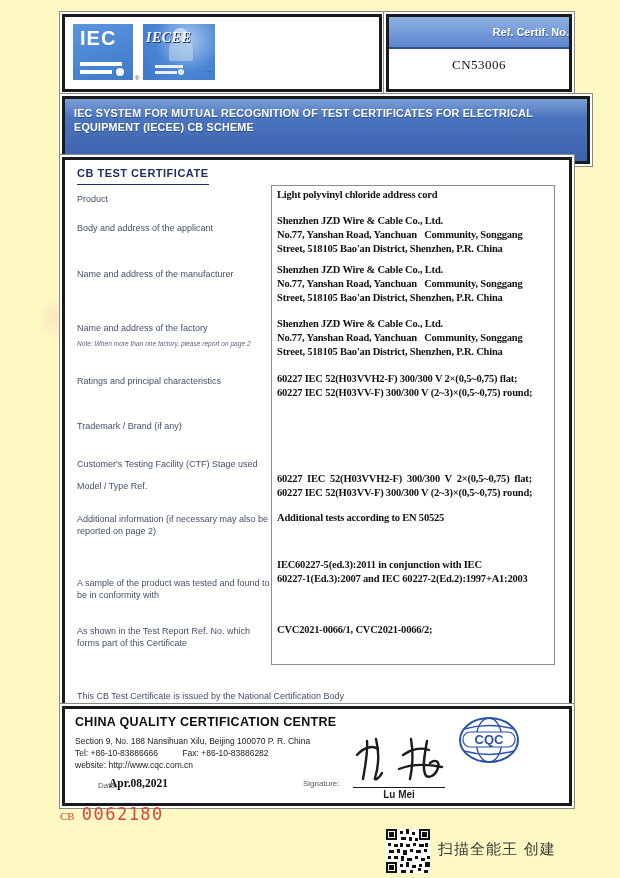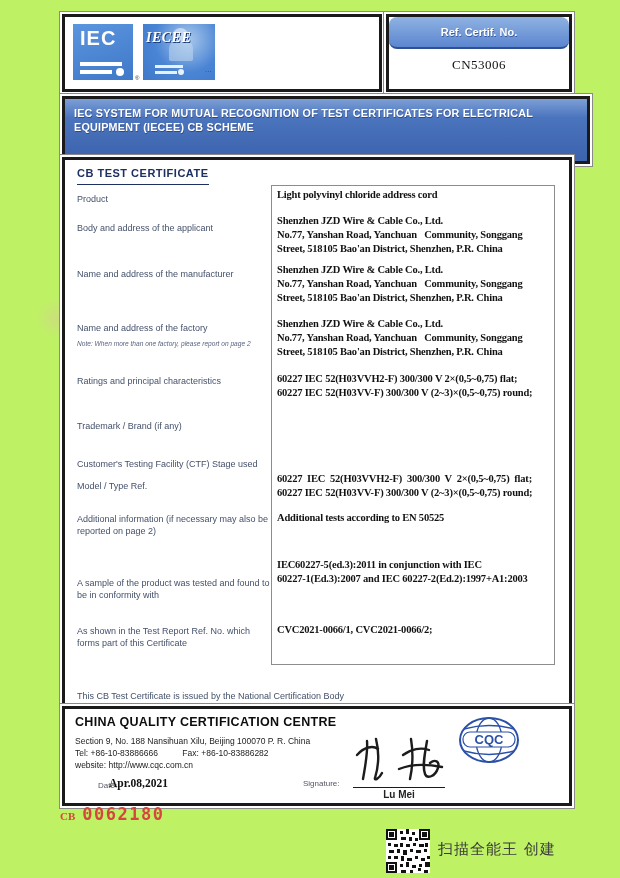--- a/index.html
+++ b/index.html
@@ -1,16 +1,16 @@
 <!DOCTYPE html>
 <html><head>
 <meta charset="utf-8">
 <style>
   html,body{margin:0;padding:0;background:#e8e8e8;}
-  .page{position:relative;width:620px;height:878px;background:#bef264;overflow:hidden;
+  .page{position:relative;width:620px;height:878px;background:#fef9c3;overflow:hidden;
         font-family:"Liberation Sans",sans-serif;}
   
   .hbox{position:absolute;background:#fff;border:3px solid #1a1a1a;
         box-shadow:0 0 0 2px #fff,0 0 0 3px #8a8a8a;}
   
   .hdr-left{left:62px;top:14px;width:314px;height:72px;}
   .hdr-right{left:386px;top:14px;width:180px;height:72px;}
   .iec-box{position:absolute;left:8px;top:7px;width:60px;height:56px;
            background:linear-gradient(160deg,#5b95de,#3f78c8);}
   .iec-text{font-weight:700;font-size:20px;color:#fff;letter-spacing:1px;margin:3px 0 0 7px;}
@@ -27,22 +27,22 @@
         background:#c3d8ef;opacity:.55;}
   .iecee-text{position:relative;font-family:"Liberation Serif",serif;font-style:italic;font-weight:700;
               font-size:14px;color:#fff;text-shadow:1px 1px 0 #1b3a77;margin:6px 0 0 3px;letter-spacing:.5px;}
   .iecee-bar{position:absolute;background:#e8f0f9;height:3px;}
   .ie-b1{left:12px;top:41px;width:28px;}
   .ie-b2{left:12px;top:47px;width:22px;}
   .ie-dot{position:absolute;left:35px;top:45px;width:6px;height:6px;border-radius:50%;background:#e8f0f9;}
   .hdr-dots{position:absolute;left:140px;top:48px;font-size:8px;color:#444;}
   .ref-band{position:absolute;left:0;top:0;right:0;height:30px;
             background:linear-gradient(#8fb2e3,#5c86cf);border-bottom:2px solid #2f4f93;
-            color:#fff;font-weight:700;font-size:11px;text-align:center;line-height:30px;
-            text-shadow:.5px .5px 0 #39589b;border-radius:8px;}
+            color:#fff;font-weight:700;font-size:11px;text-align:right;line-height:30px;
+            text-shadow:.5px .5px 0 #39589b;}
   .ref-no{position:absolute;left:0;top:40px;right:0;text-align:center;
           font-family:"Liberation Serif",serif;font-size:13px;letter-spacing:.5px;color:#111;}
   
   .banner{left:62px;top:96px;width:504px;height:48px;
           background:linear-gradient(#7d9fd6 0%,#4a74bd 30%,#3c63ad 100%);
           color:#fff;font-weight:700;font-size:10.8px;line-height:14px;letter-spacing:.2px;
           padding:7px 9px;text-shadow:.5px .5px 0 #2c4a8b;}
   
   .main{left:62px;top:157px;width:504px;height:543px;}
   .cert-title{position:absolute;left:12px;top:7px;font-size:11px;font-weight:700;color:#1d2f63;
@@ -64,21 +64,21 @@
   .fdate-l{position:absolute;left:10px;top:72px;font-size:8px;color:#556;padding-left:23px;}
   .fdate-v{position:absolute;left:44px;top:68px;font-family:"Liberation Serif",serif;font-weight:700;
            font-size:11.5px;color:#111;}
   .sig-label{position:absolute;left:238px;top:70px;font-size:8px;color:#556;}
   .sig-svg{position:absolute;left:282px;top:24px;}
   .sig-line{position:absolute;left:288px;top:78px;width:92px;border-top:1.6px solid #1a1a1a;}
   .sig-name{position:absolute;left:288px;top:80px;width:92px;text-align:center;font-size:10px;
             font-weight:700;color:#222;}
   .cqc-svg{position:absolute;left:392px;top:6px;}
   
-  .stamp{position:absolute;left:60px;top:804px;color:#d6453f;font-weight:bold;}
+  .stamp{position:absolute;left:60px;top:804px;color:#d6453f;}
   .stamp .cb{font-family:"Liberation Serif",serif;font-size:11px;margin-right:7px;}
   .stamp .num{font-family:"DejaVu Sans Mono",monospace;font-size:17px;letter-spacing:1.5px;}
   .qr{position:absolute;left:386px;top:829px;}
   .scan-text{position:absolute;left:438px;top:840px;font-size:15px;color:#3a3a3a;
              font-family:"DejaVu Sans",sans-serif;letter-spacing:1px;}
   .smudge{position:absolute;left:36px;top:295px;width:40px;height:46px;border-radius:50%;
           background:radial-gradient(circle,rgba(240,170,190,.25),rgba(240,170,190,0) 70%);}
 </style>
 </head>
 <body>

